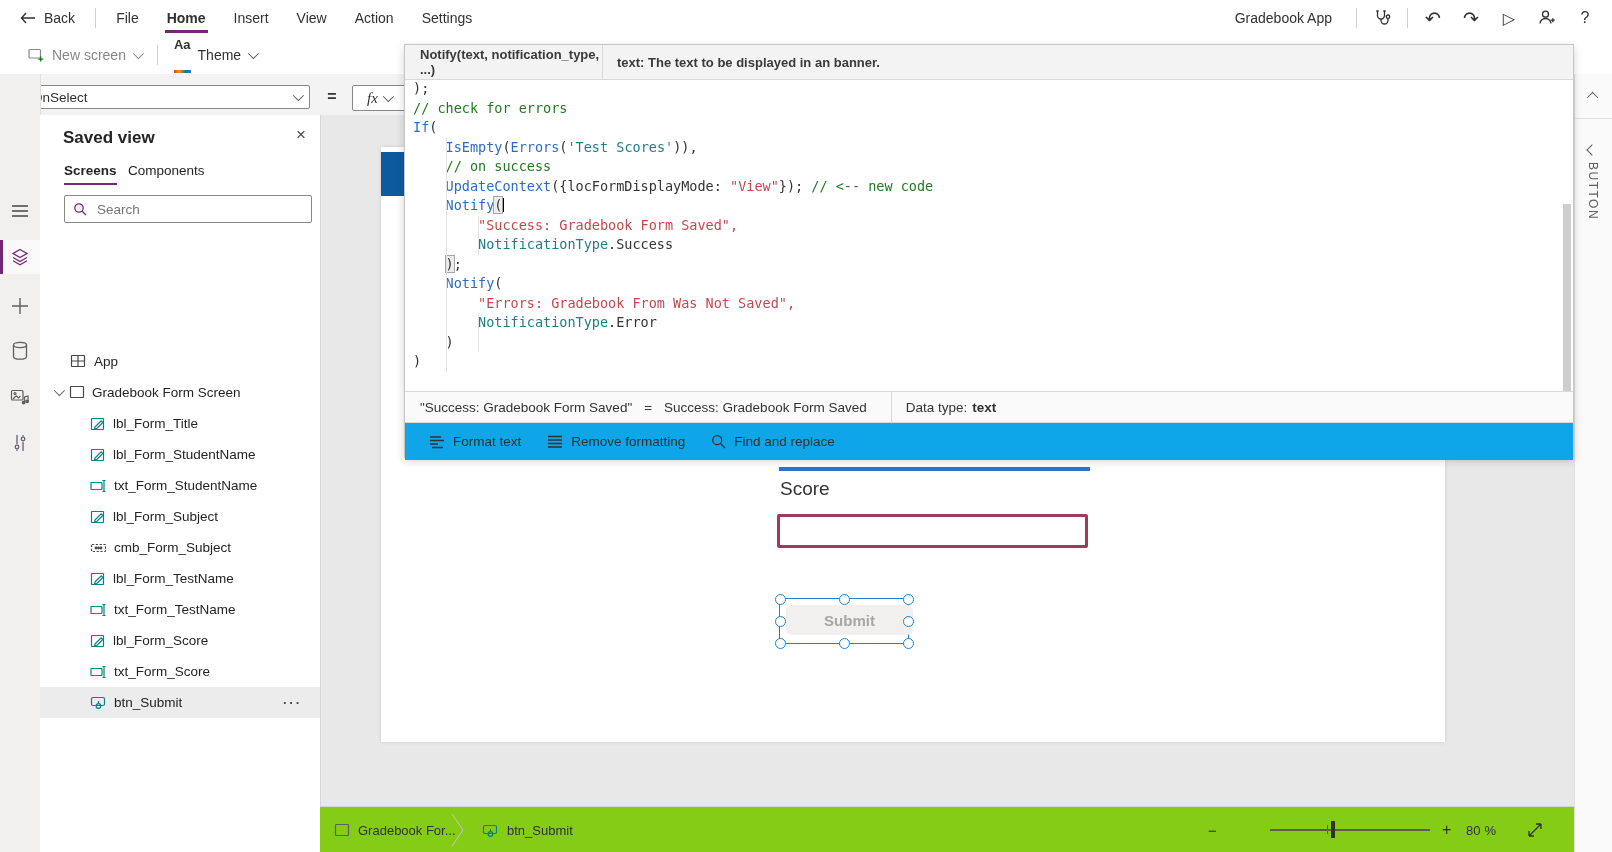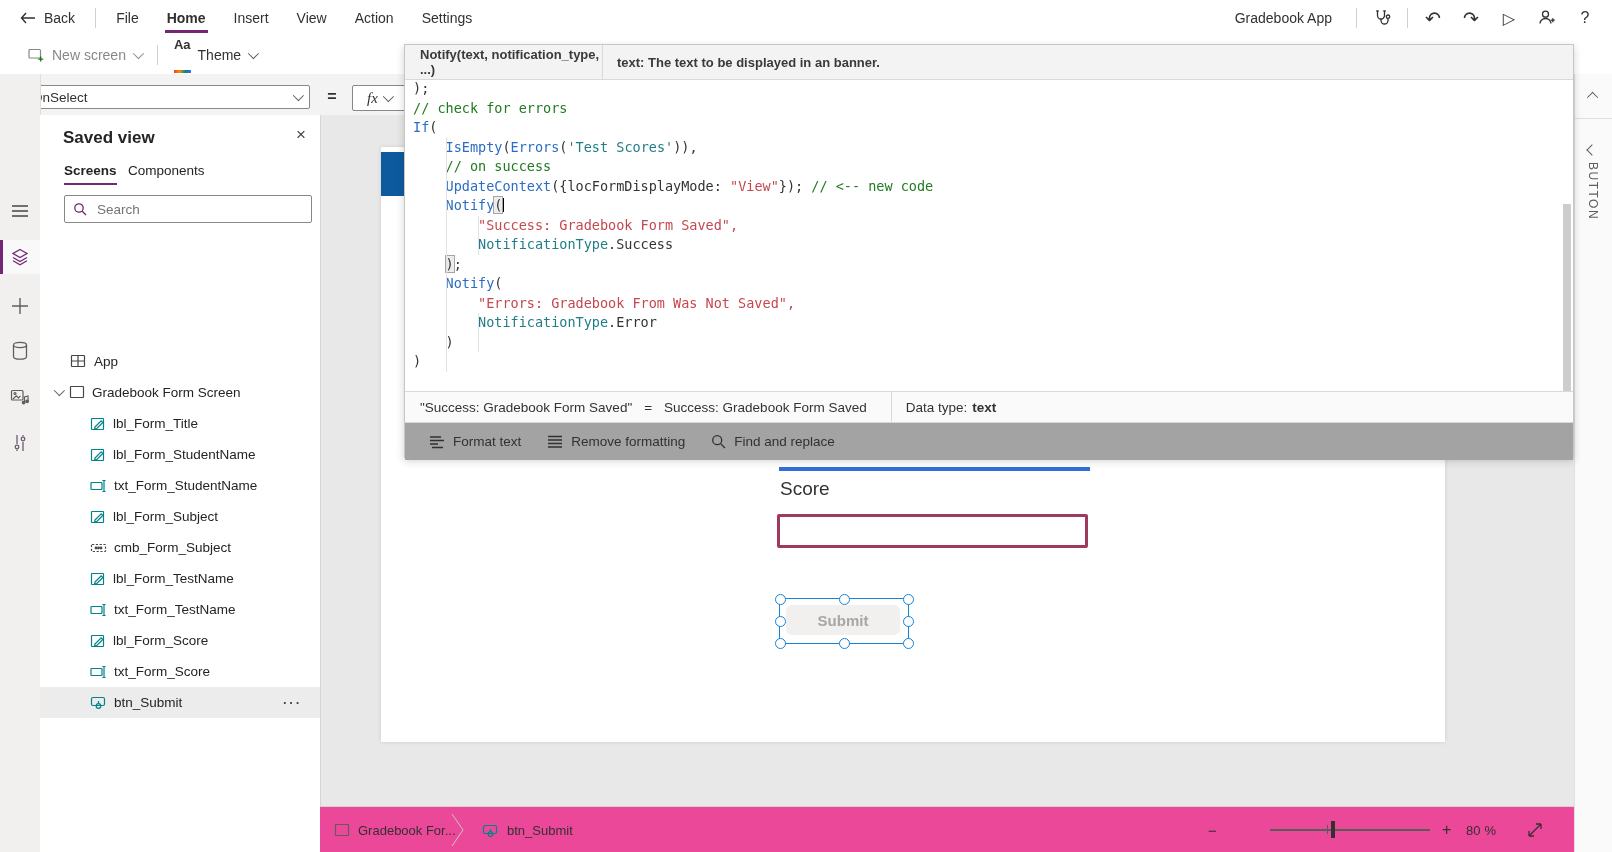--- a/index.html
+++ b/index.html
@@ -55,21 +55,21 @@
   .titem .more{position:absolute;right:18px;letter-spacing:2px;color:#484644;font-weight:bold;font-size:13px;}
 
   
   .canvas{left:381px;top:147px;width:1064px;height:595px;background:#fff;box-shadow:0 0 4px rgba(0,0,0,.12);}
   .canvas-blueheader{position:absolute;left:0;top:5px;width:60px;height:44px;background:#0e5a9e;}
   .focusline{position:absolute;left:398px;top:320px;width:311px;height:4px;background:#2e6fd9;}
   .score-label{position:absolute;left:399px;top:331px;font-size:19px;color:#333;}
   .score-input{position:absolute;left:396px;top:367px;width:305px;height:28px;background:#fff;border:3px solid #9e3a60;border-radius:2px;}
   .sel-rect{position:absolute;left:398px;top:451px;width:128px;height:44px;border:1px solid #1683d8;}
   .handle{position:absolute;width:9px;height:9px;border-radius:50%;background:#fff;border:1.6px solid #1683d8;}
-  .submit-btn{position:absolute;left:405px;top:458px;width:114px;height:30px;background:#f1f0ef;border-radius:6px;
+  .submit-btn{position:absolute;left:405px;top:458px;width:127px;height:30px;background:#f1f0ef;border-radius:6px;
               display:flex;align-items:center;justify-content:center;font-size:15px;font-weight:bold;color:#a8a6a4;}
 
   
   .fpanel{left:404px;top:44px;width:1170px;height:414px;background:#fff;border:1px solid #c8c6c4;box-sizing:border-box;
           box-shadow:0 3px 8px rgba(0,0,0,.18);z-index:10;}
   .fp-tip{position:absolute;left:0;top:0;width:100%;height:34px;background:#f3f3f3;border-bottom:1px solid #dbd9d7;display:flex;align-items:center;font-size:13px;color:#3b3a39;font-weight:bold;}
   .fp-tip .sec1{width:197px;padding-left:15px;box-sizing:border-box;}
   .fp-tip .sep{width:1px;height:34px;background:#dbd9d7;}
   .fp-tip .sec2{padding-left:14px;}
   .fp-code{position:absolute;left:0;top:34px;width:1156px;height:312px;overflow:hidden;
@@ -79,31 +79,31 @@
   .tok-func{color:#2b6cc4;}
   .tok-comment{color:#217a21;}
   .tok-string{color:#c5484e;}
   .tok-ident{color:#217e89;}
   .tok-bracket{color:#333;background:#ececec;outline:1px solid #a6a6a6;}
   .caret{display:inline-block;width:1.5px;height:14px;background:#000;vertical-align:-2px;}
   .guide{position:absolute;width:1px;background:#e3e3e3;}
   .fp-scroll{position:absolute;right:2px;top:159px;width:8px;height:187px;background:#cdcdcd;}
   .fp-result{position:absolute;left:0;top:346px;width:100%;height:31px;background:#fafafa;border-top:1px solid #dbd9d7;display:flex;align-items:center;font-size:13.5px;color:#333;box-sizing:border-box;}
   .fp-result .sep{width:1px;height:31px;background:#dbd9d7;}
-  .fp-actions{position:absolute;left:0;top:377px;width:100%;height:37px;background:#a3a3a3;border-top:1px solid #dbd9d7;display:flex;align-items:center;font-size:13.5px;color:#323130;}
+  .fp-actions{position:absolute;left:0;top:377px;width:100%;height:37px;background:#0ea5e9;border-top:1px solid #dbd9d7;display:flex;align-items:center;font-size:13.5px;color:#323130;}
   .fp-act{display:flex;align-items:center;gap:8px;margin-right:26px;}
 
   
   .rrail{left:1574px;top:74px;width:38px;height:778px;background:#fafafa;border-left:1px solid #e1dfdd;}
   .rr-top{position:absolute;left:0;top:0;width:38px;height:44px;border-bottom:1px solid #e1dfdd;display:flex;align-items:center;justify-content:center;}
   .rr-chev{position:absolute;left:13px;top:66px;}
   .rr-label{position:absolute;left:11px;top:88px;writing-mode:vertical-rl;font-size:12px;letter-spacing:1.5px;color:#605e5c;}
 
   
-  .statusbar{left:320px;top:806px;width:1254px;height:46px;background:#ec4899;border-top:1px solid #d6d4d2;display:flex;align-items:center;font-size:13px;color:#323130;}
+  .statusbar{left:320px;top:806px;width:1254px;height:46px;background:#84cc16;border-top:1px solid #d6d4d2;display:flex;align-items:center;font-size:13px;color:#323130;}
   .sb-abs{position:absolute;display:flex;align-items:center;gap:8px;}
   .slider-track{position:absolute;left:950px;top:22px;width:160px;height:2px;background:#5c5b5a;}
   .slider-thumb{position:absolute;left:1011px;top:14px;width:4px;height:17px;background:#323130;}
   .slider-tick{position:absolute;left:1007px;top:18px;width:1px;height:9px;background:#5c5b5a;}
 </style>
 </head>
 <body>
 
 <div class="app">
 

